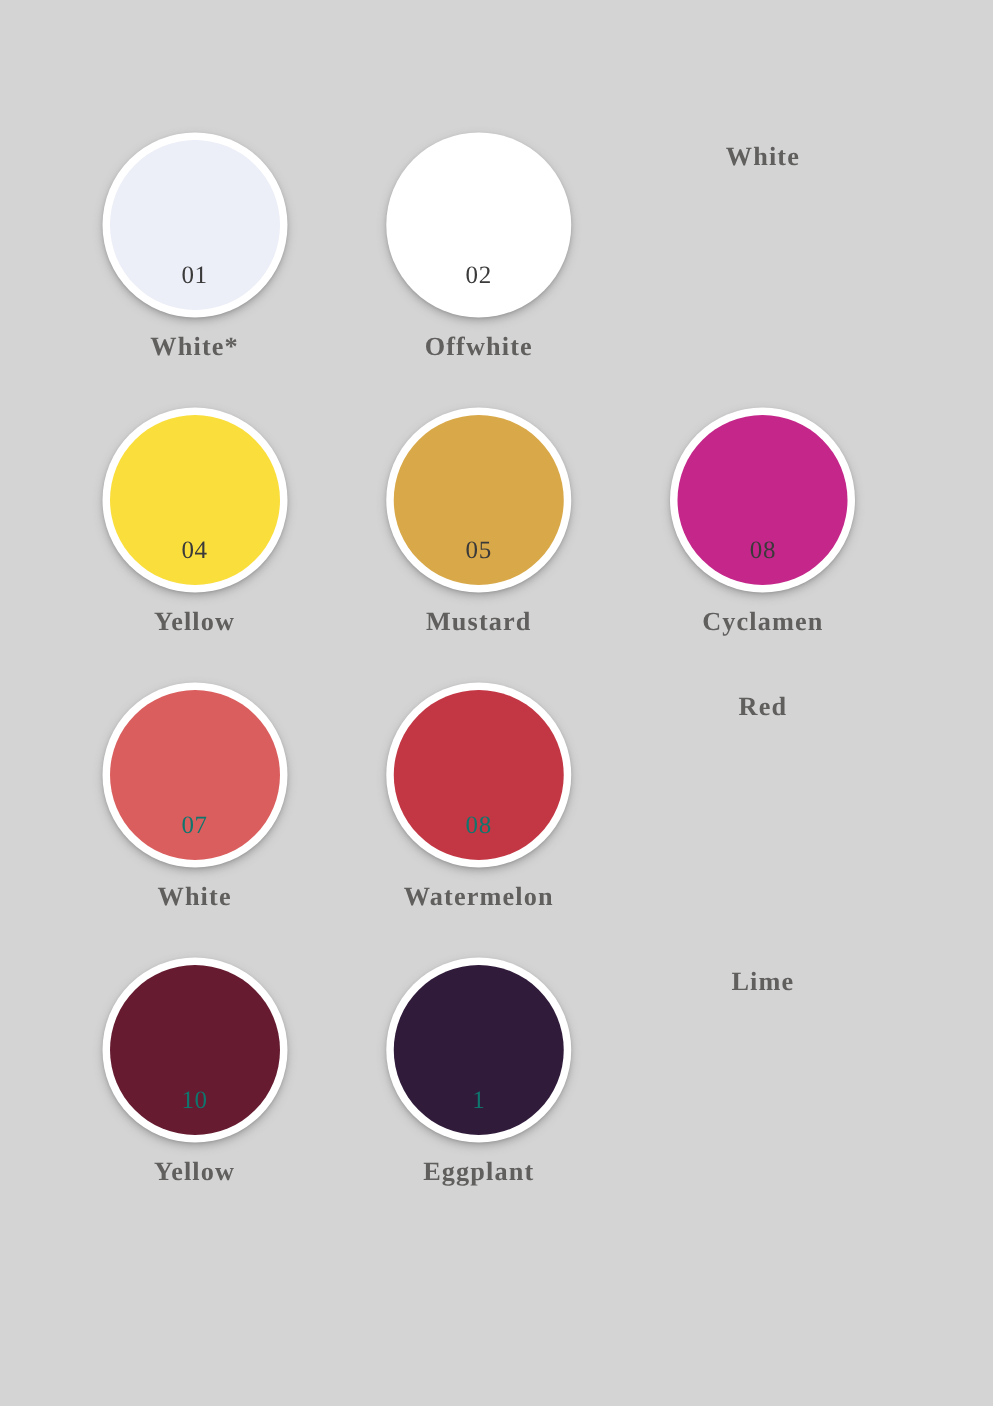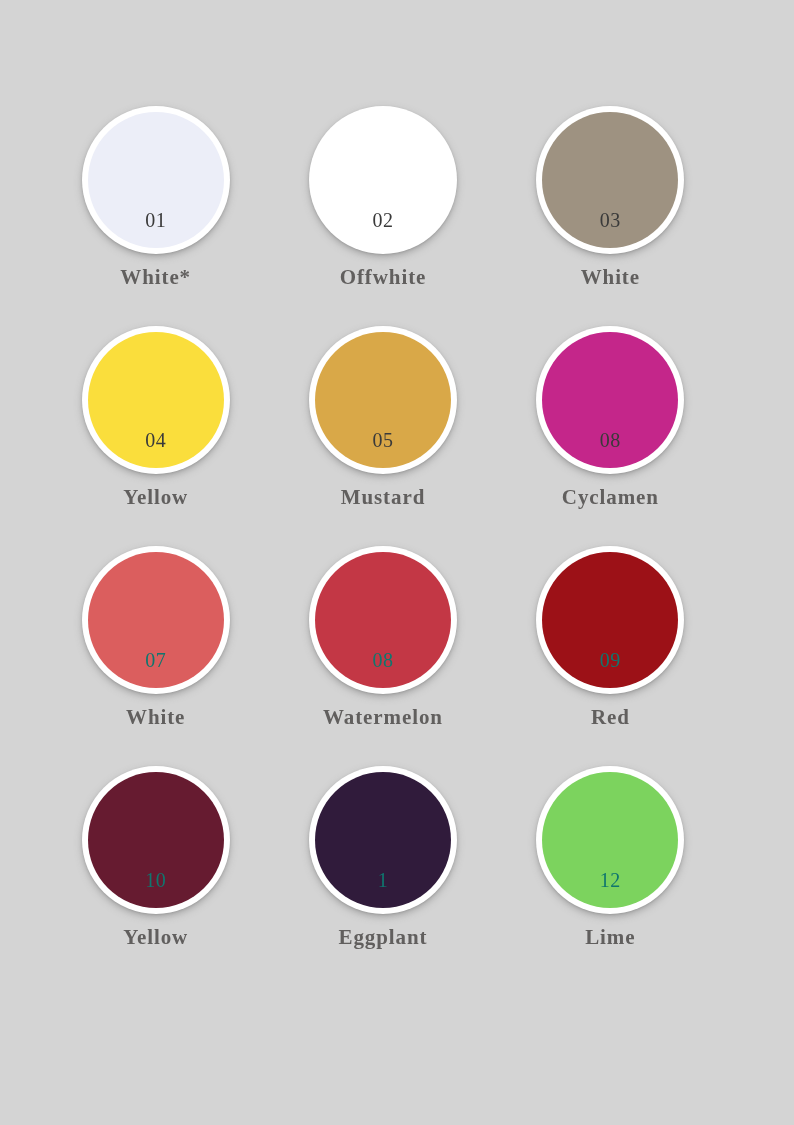--- a/index.html
+++ b/index.html
@@ -113,26 +113,20 @@
       <div class="swatch-cell">
         <div class="swatch-disc-wrap">
           <div class="swatch-ring">
             <div class="swatch-disc" style="background: rgb(255, 255, 255);"></div>
             <div class="swatch-number num-dark">02</div>
           </div>
         </div>
         <div class="swatch-label">Offwhite</div>
       </div>
       <div class="swatch-cell">
-        <div class="swatch-disc-wrap">
-          <div class="swatch-ring">
-            <div class="swatch-disc" style="background: rgb(158, 146, 129);"></div>
-            <div class="swatch-number num-dark">03</div>
-          </div>
-        </div>
         <div class="swatch-label">White</div>
       </div>
       <div class="swatch-cell">
         <div class="swatch-disc-wrap">
           <div class="swatch-ring">
             <div class="swatch-disc" style="background: rgb(250, 222, 60);"></div>
             <div class="swatch-number num-dark">04</div>
           </div>
         </div>
         <div class="swatch-label">Yellow</div>
@@ -167,26 +161,20 @@
       <div class="swatch-cell">
         <div class="swatch-disc-wrap">
           <div class="swatch-ring">
             <div class="swatch-disc" style="background: rgb(195, 55, 69);"></div>
             <div class="swatch-number num-light">08</div>
           </div>
         </div>
         <div class="swatch-label">Watermelon</div>
       </div>
       <div class="swatch-cell">
-        <div class="swatch-disc-wrap">
-          <div class="swatch-ring">
-            <div class="swatch-disc" style="background: rgb(156, 17, 23);"></div>
-            <div class="swatch-number num-light">09</div>
-          </div>
-        </div>
         <div class="swatch-label">Red</div>
       </div>
       <div class="swatch-cell">
         <div class="swatch-disc-wrap">
           <div class="swatch-ring">
             <div class="swatch-disc" style="background: rgb(102, 27, 48);"></div>
             <div class="swatch-number num-light">10</div>
           </div>
         </div>
         <div class="swatch-label">Yellow</div>
@@ -194,22 +182,16 @@
       <div class="swatch-cell">
         <div class="swatch-disc-wrap">
           <div class="swatch-ring">
             <div class="swatch-disc" style="background: rgb(48, 27, 59);"></div>
             <div class="swatch-number num-light">1</div>
           </div>
         </div>
         <div class="swatch-label">Eggplant</div>
       </div>
       <div class="swatch-cell">
-        <div class="swatch-disc-wrap">
-          <div class="swatch-ring">
-            <div class="swatch-disc" style="background: rgb(124, 211, 94);"></div>
-            <div class="swatch-number num-light">12</div>
-          </div>
-        </div>
         <div class="swatch-label">Lime</div>
       </div>
     </div>
 </div>
 
 </body></html>

